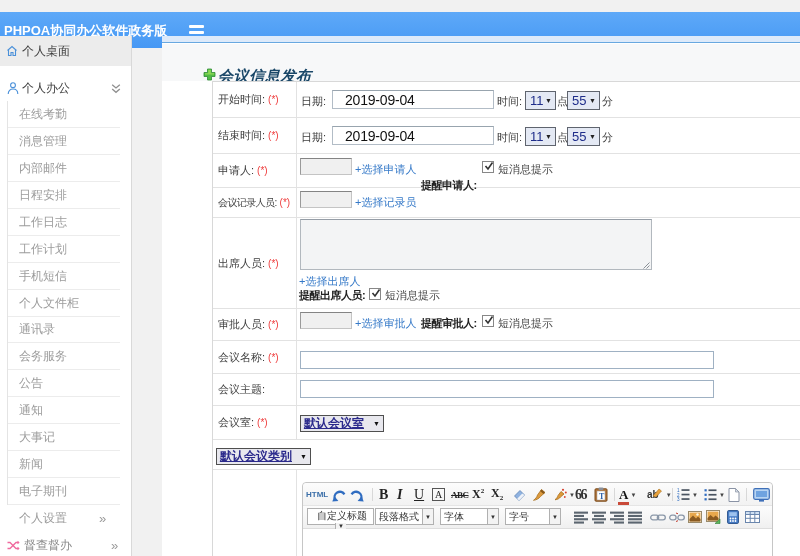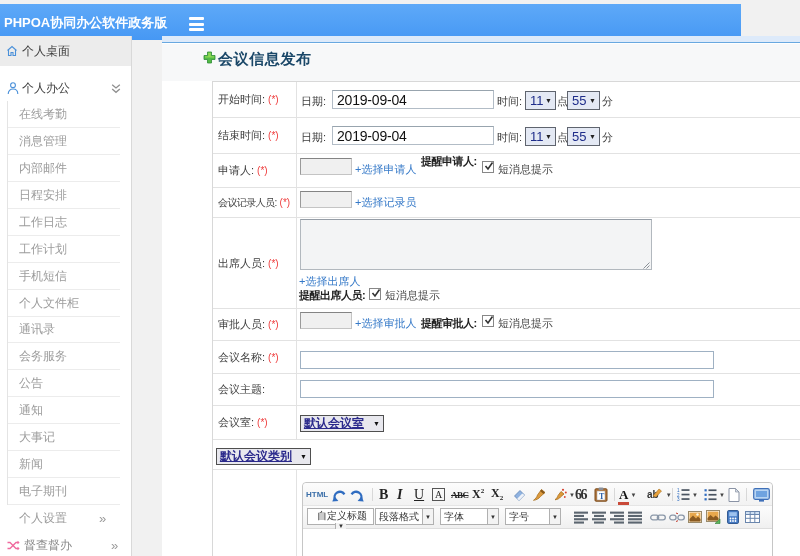--- a/index.html
+++ b/index.html
@@ -1,45 +1,45 @@
 <!DOCTYPE html>
 <html><head>
 <meta charset="utf-8">
 <style>
 * { margin:0; padding:0; box-sizing:border-box; }
 html,body { width:800px; height:556px; overflow:hidden; font-family:"Liberation Sans",sans-serif; background:#f1f1f1; position:relative; }
 .abs { position:absolute; }
 
-#topbar { left:0; top:4px; width:741px; height:36px; background:linear-gradient(#5ea9f8,#4698f4); }
+#topbar { left:0; top:12px; width:800px; height:36px; background:linear-gradient(#5ea9f8,#4698f4); }
 #topbar .logo { position:absolute; left:4px; top:10px; color:#fff; font-size:13px; font-weight:bold; }
 .hbar { position:absolute; left:189px; width:15px; height:3px; background:#fff; border-radius:1px; }
 
 #sidebar { left:0; top:36px; width:132px; height:520px; background:#fff; border-right:1px solid #d9d9d9; }
 .side-top { position:absolute; left:0; width:131px; height:30px; font-size:12px; color:#3e3e3e; line-height:30px; }
 .side-top .txt { position:absolute; left:22px; }
 .sub-item { position:absolute; left:8px; width:112px; height:27px; font-size:12px; color:#9c9c9c; line-height:27px; border-bottom:1px solid #ececec; }
 .sub-item .txt { position:absolute; left:11px; }
 #subline { left:7px; top:65px; width:1px; height:404px; background:#e4e4e4; position:absolute; }
 .chev-r { color:#999; font-size:13px; }
 
 #main { left:162px; top:36px; width:638px; height:520px; background:#fff; }
 #bluestrip { left:162px; top:36px; width:638px; height:7px; background:#ddeafa; border-bottom:1px solid #68a8e0; }
 #titleband { left:162px; top:44px; width:638px; height:37px; background:#f7f8f9; }
-#title { left:218px; top:50px; font-size:15px; font-weight:bold; color:#1a4768; letter-spacing:0.6px; }
+#title { left:218px; top:67px; font-size:15px; font-weight:bold; color:#1a4768; letter-spacing:0.6px;font-style:italic; }
 
 #ftable { left:212px; top:81px; width:588px; border-left:1px solid #d8d8d8; border-top:1px solid #d8d8d8; background:#fff; }
 .frow { position:relative; border-bottom:1px solid #e2e2e2; width:100%; display:flex; }
 .fl { width:84px; border-right:1px solid #e2e2e2; display:flex; align-items:center; padding-left:5px; font-size:11px; color:#3f3f3f; flex-shrink:0; white-space:nowrap; }
 .fl .star { color:#ee3b3b; font-size:10px; margin-left:3px; }
 .fd { position:relative; flex:1; }
 .lab { font-size:11px; color:#3f3f3f; }
 .blink { font-size:11px; color:#3579c8; }
 .boldlab { font-size:11px; font-weight:bold; color:#222; letter-spacing:-0.5px; }
 .gray { font-size:11px; color:#444; }
-input.dt { width:162px; height:19px; border:1px solid #b2bcc6; border-top-color:#98a4ae; font-size:14px; letter-spacing:-0.2px; color:#111; padding-left:4px; font-family:"Liberation Sans",sans-serif; outline:none; }
+input.dt { width:162px; height:19px; border:1px solid #b2bcc6; border-top-color:#98a4ae; font-size:14px; letter-spacing:-0.2px; color:#111; padding-left:12px; font-family:"Liberation Sans",sans-serif; outline:none; }
 .sel { display:inline-flex; align-items:center; background:#e4e9f4; border:1px solid #5f646e; height:19px; position:absolute; }
 .sel .v { font-size:13px; font-weight:normal; color:#1f2d8a; padding-left:4px; }
 .sel .ar { font-size:7px; color:#222; margin-left:auto; margin-right:3px; }
 .sinput { background:#f0f0f0; border:1px solid #c4c4c4; border-top-color:#848484; border-left-color:#9a9a9a; width:52px; height:17px; }
 .chk { width:12px; height:12px; background:#fff; border:1px solid #878787; display:inline-block; position:relative; }
 .chk svg { position:absolute; left:0px; top:-2px; }
 input.big { width:414px; height:18px; border:1px solid #9fb1c3; background:#fff; outline:none; }
 .rsel { display:inline-flex; align-items:center; background:#e8e8ee; border:1px solid #4f4f4f; height:17px; }
 .rsel .v { font-size:12px; font-weight:bold; color:#2b2a8c; text-decoration:underline; padding-left:3px; }
 .rsel .ar { font-size:7px; color:#111; margin-left:auto; margin-right:3px; }
@@ -196,21 +196,21 @@
         </span>
       <span class="lab abs" style="left:305px;top:12px;">分</span>
     </div>
   </div>
 
   <div class="frow" style="height:34px;">
     <div class="fl">申请人:<span class="star">(*)</span></div>
     <div class="fd">
       <span class="sinput abs" style="left:3px;top:4px;"></span>
       <span class="blink abs" style="left:58px;top:8px;">+选择申请人</span>
-      <span class="boldlab abs" style="left:124px;top:0;">提醒申请人:</span>
+      <span class="boldlab abs" style="left:124px;top:24px;">提醒申请人:</span>
       <span class="chk abs" style="left:185px;top:5px;"><svg width="12" height="13" viewBox="0 0 12 13">
             <path d="M2.5 6 L5 9 L9.5 2.5" fill="none" stroke="#333" stroke-width="1.6"></path>
           </svg></span>
       <span class="gray abs" style="left:201px;top:8px;">短消息提示</span>
     </div>
   </div>
 
   <div class="frow" style="height:30px;">
     <div class="fl" style="font-size:10px;letter-spacing:-0.6px;">会议记录人员:<span class="star" style="letter-spacing:0;">(*)</span></div>
     <div class="fd">

